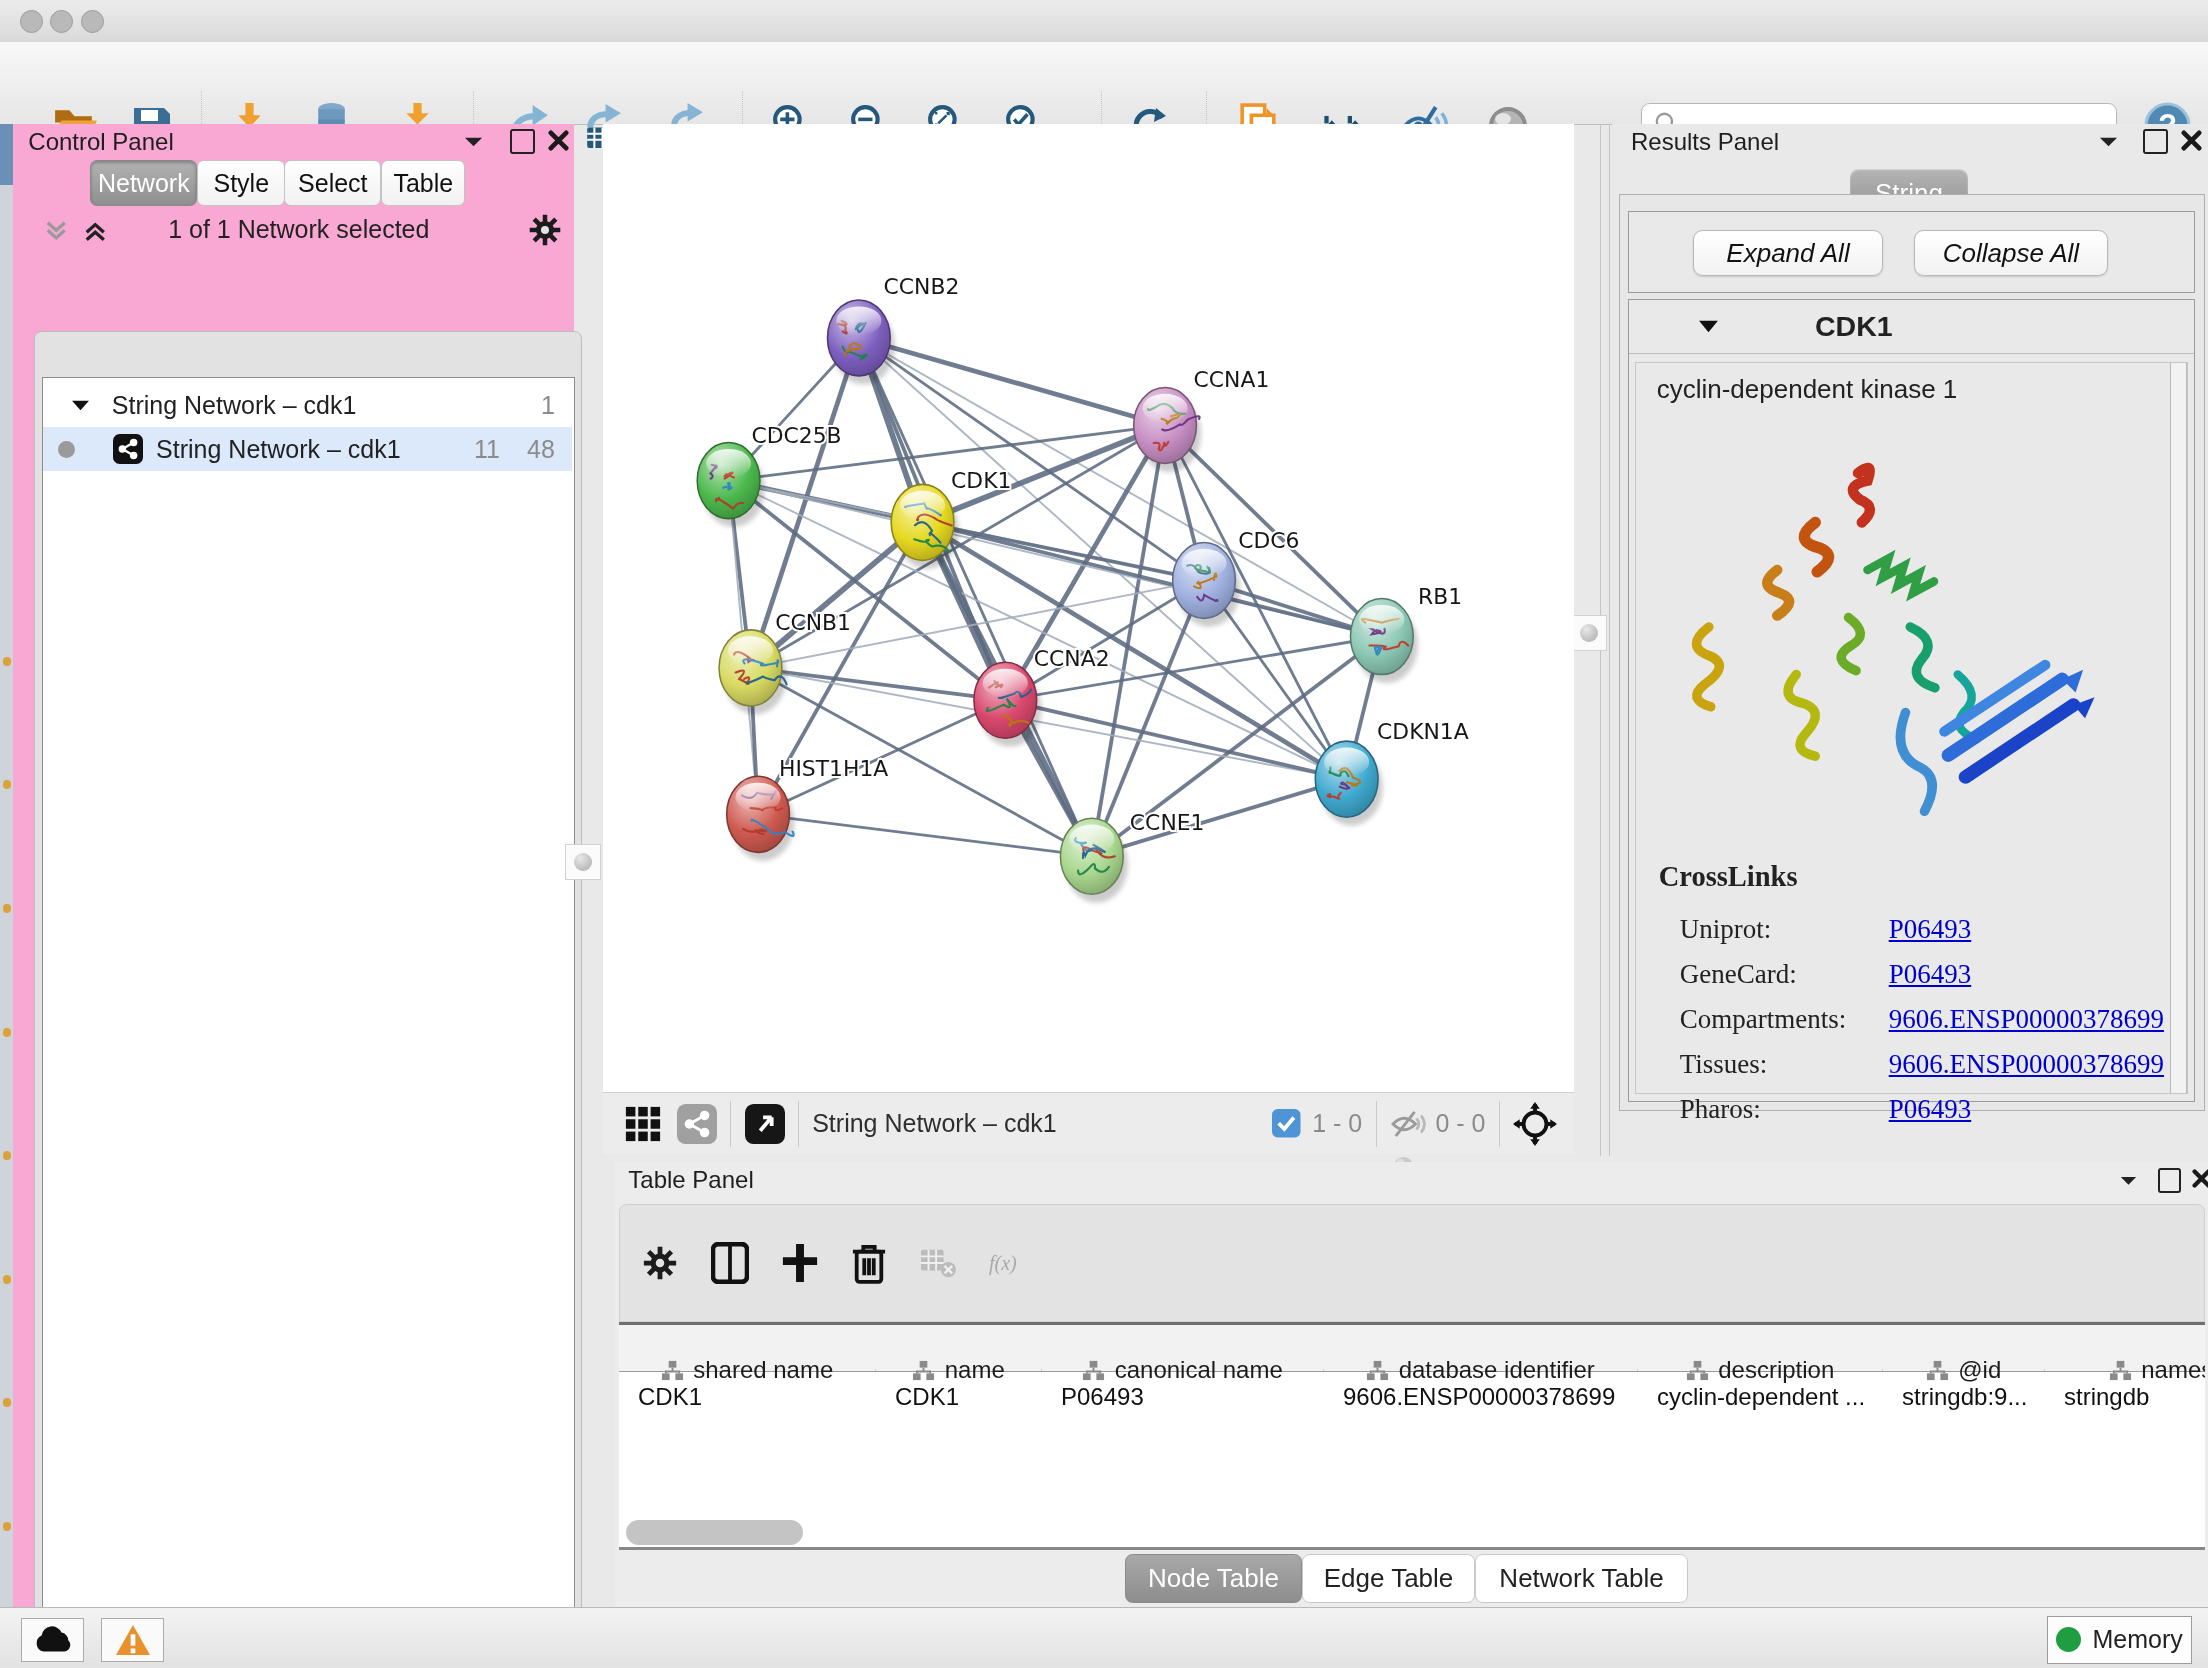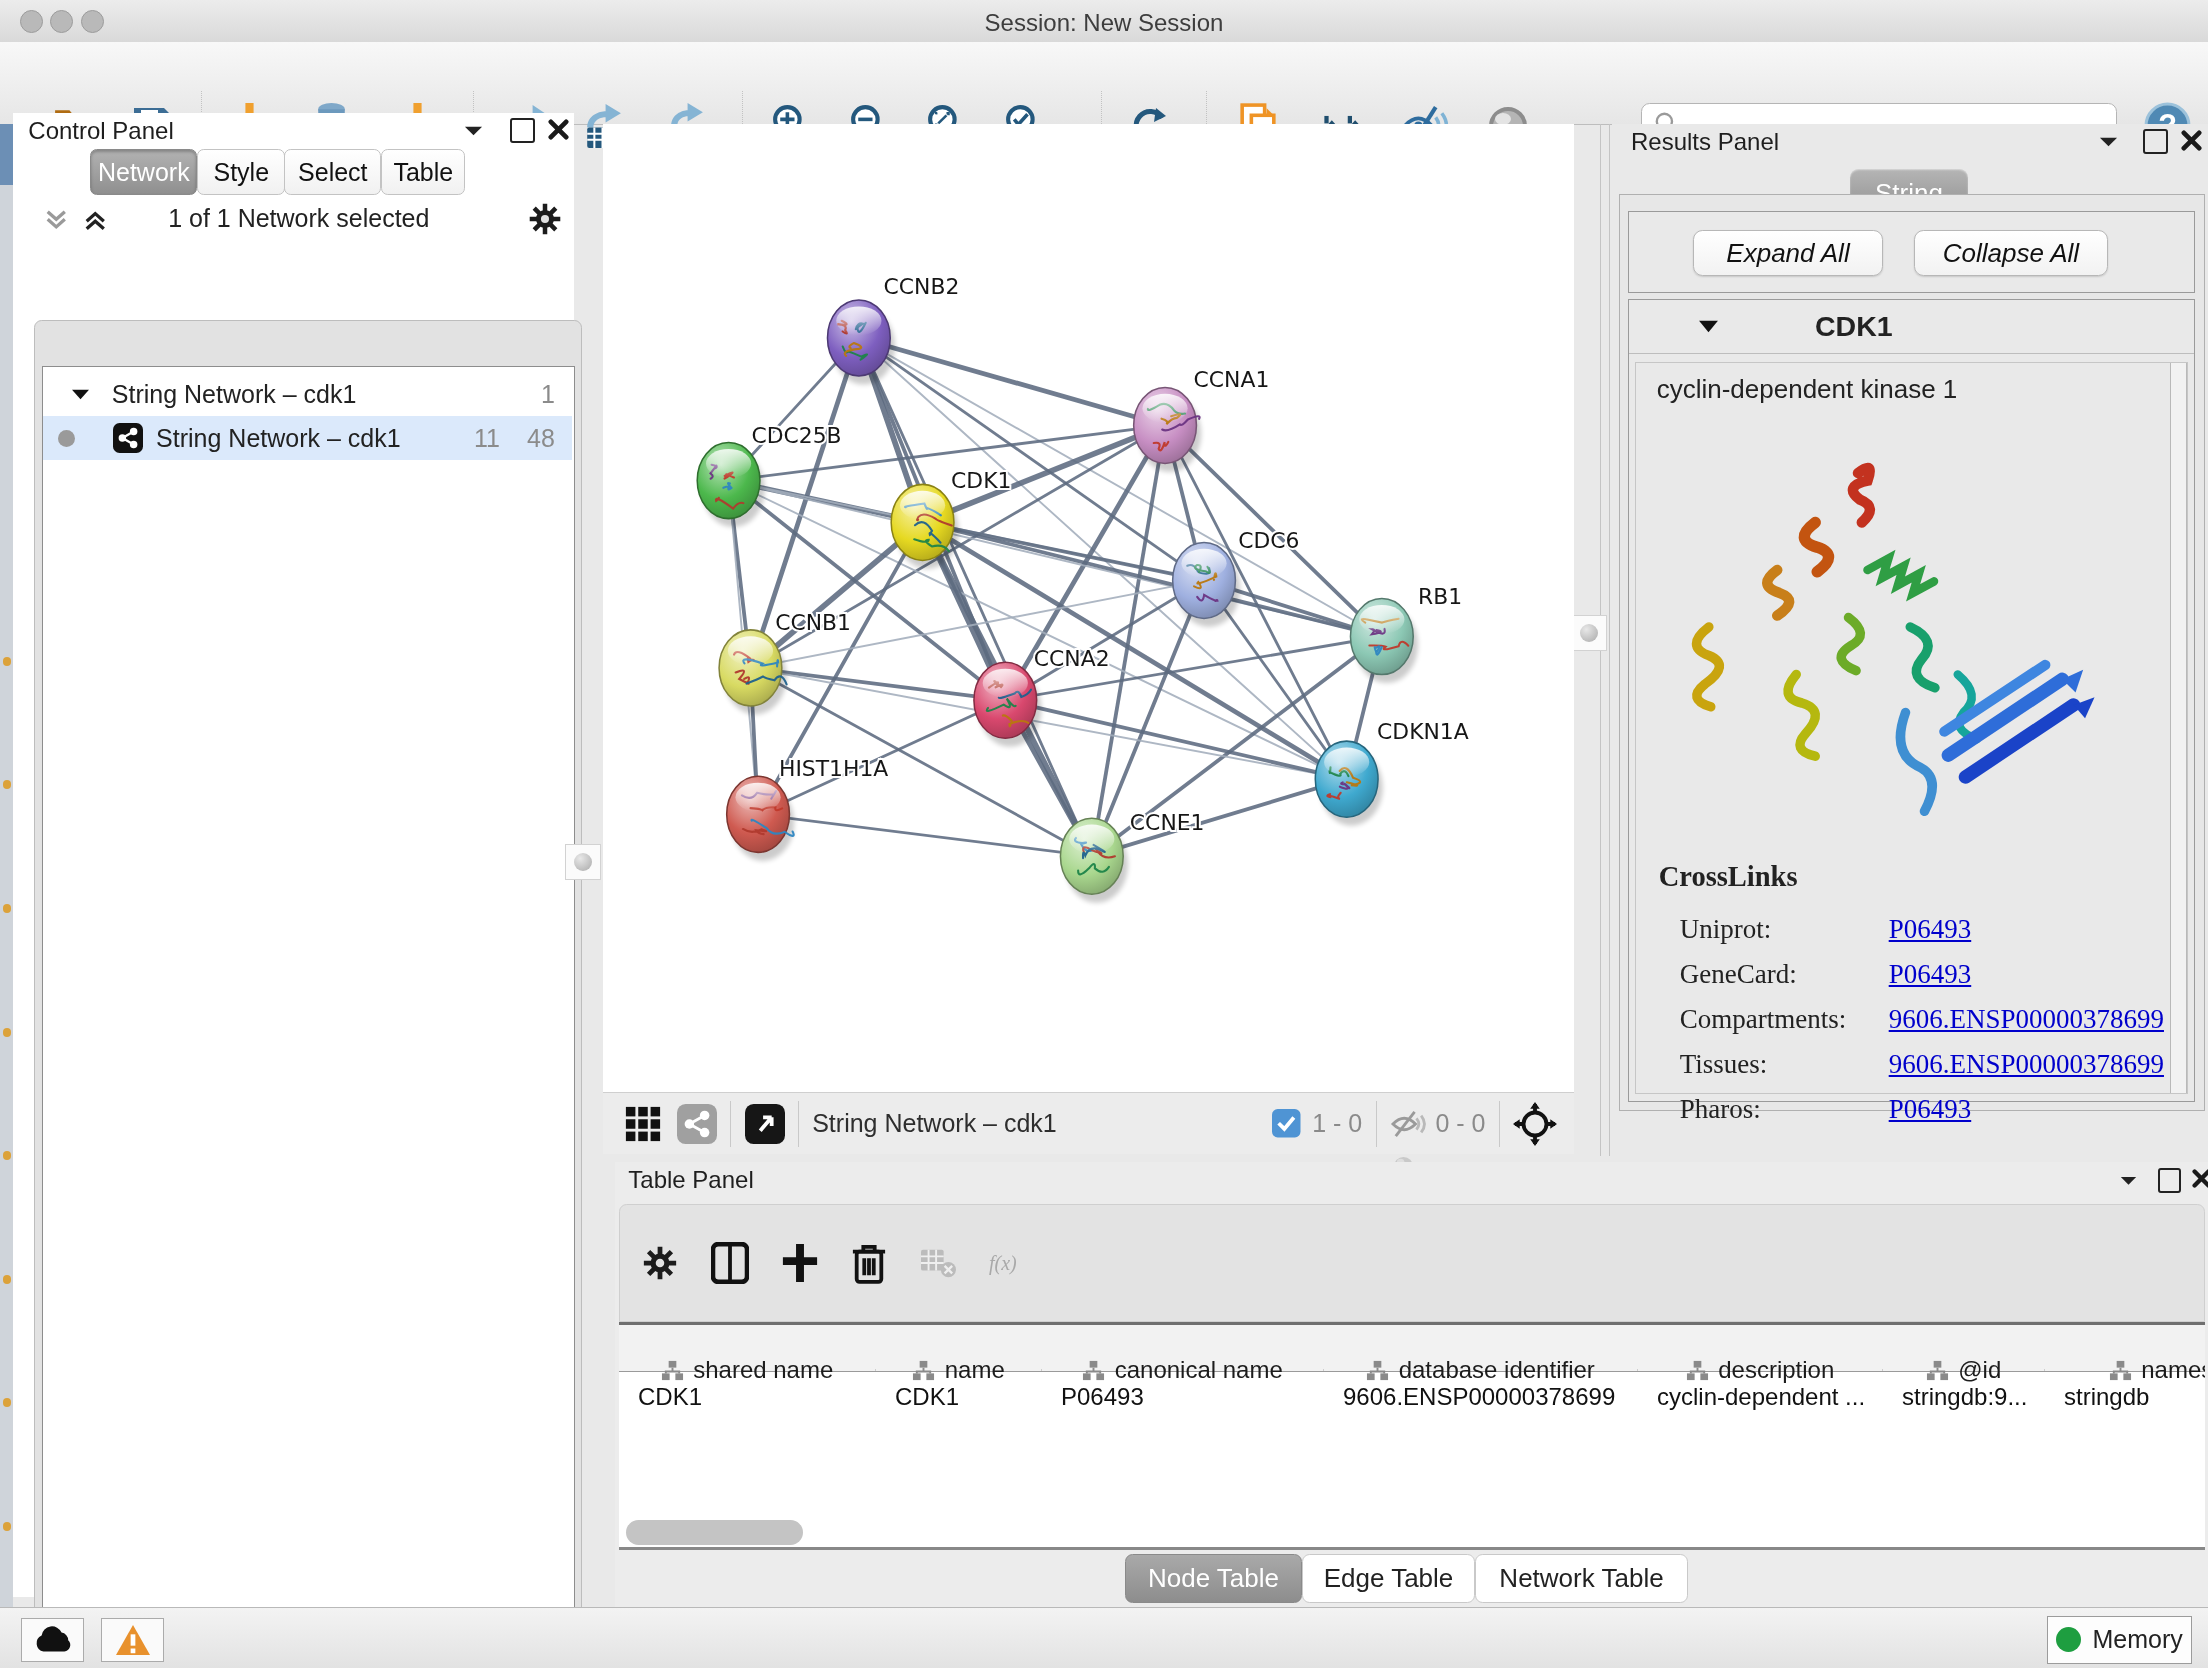--- a/index.html
+++ b/index.html
@@ -16,21 +16,21 @@
     background:linear-gradient(#f8f8f8,#e6e6e6);border-bottom:1px solid #bdbdbd;}
   .tbtn{top:58px;width:51px;height:51px;display:flex;align-items:center;justify-content:center;}
   .tsep{top:49px;height:67px;border-left:1.9px dotted #c2c2c2;}
   .searchbox{left:1641px;top:61px;width:476px;height:42px;background:#fff;border:1.9px solid #b5b5b5;
     border-radius:8.6px;display:flex;align-items:center;padding-left:11.4px;box-sizing:border-box;}
   
   .sliver{left:0;top:124px;width:13.3px;height:1545px;background:#cfd4da;}
   .sliver .b{left:0;width:13.3px;height:61px;background:#6c8fb5;}
   .sliver .d{left:2.9px;width:8.6px;height:8.6px;border-radius:50%;background:#dca23a;}
   
-  .cpanel{left:13.3px;top:113px;width:561px;height:1484px;background:#ffffff;}
+  .cpanel{left:13.3px;top:124px;width:561px;height:1484px;background:#f9a8d4;}
   .panel-title{font-size:24px;color:#1e1e1e;}
   .tab{height:46px;border:1px solid #c3c3c3;background:linear-gradient(#ffffff,#f1f1f1);
     border-radius:6.7px;display:flex;align-items:center;justify-content:center;
     font-size:25px;color:#111;box-sizing:border-box;}
   .tab.active{background:linear-gradient(#b2b2b2,#8f8f8f);color:#fff;border-color:#8a8a8a;
     box-shadow:inset 0 1.9px 2.9px rgba(0,0,0,.25);}
   .cp-box{left:21px;top:207px;width:546px;height:1392px;background:#e2e2e2;
     border:1px solid #bdbdbd;border-radius:7.6px;}
   .netlist{left:28.5px;top:253px;width:531px;height:1330px;background:#fff;border:1px solid #8d8d8d;}
   .trow{left:0;width:529px;height:44px;display:flex;align-items:center;font-size:25px;}
@@ -86,21 +86,20 @@
   .gtxt{color:#8a8a8a;}
   svg{display:block;}
 </style>
 </head>
 <body>
 
 <div class="abs titlebar">
   <div class="abs tl" style="left:20px"></div>
   <div class="abs tl" style="left:50px"></div>
   <div class="abs tl" style="left:81px"></div>
-  <div class="abs title-text">Session: New Session</div>
 </div>
 
 <div class="abs toolbar">
   <div class="abs tbtn" style="left:49px">
     <span>
         <svg width="49" height="49" viewBox="0 0 48 48">
           <path d="M5 9h14l5 6h17v6H5z" fill="#b06c12"></path>
           <path d="M2 40 L11 19 H46 L37 40 Z" fill="#f0a23a"></path>
         </svg>
       </span>

